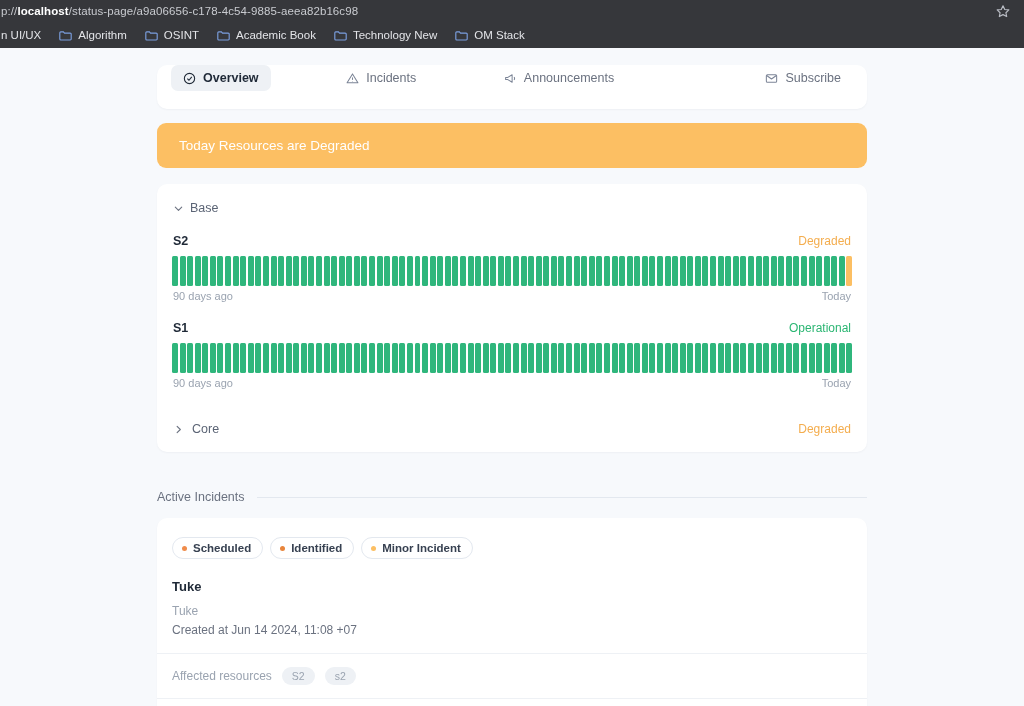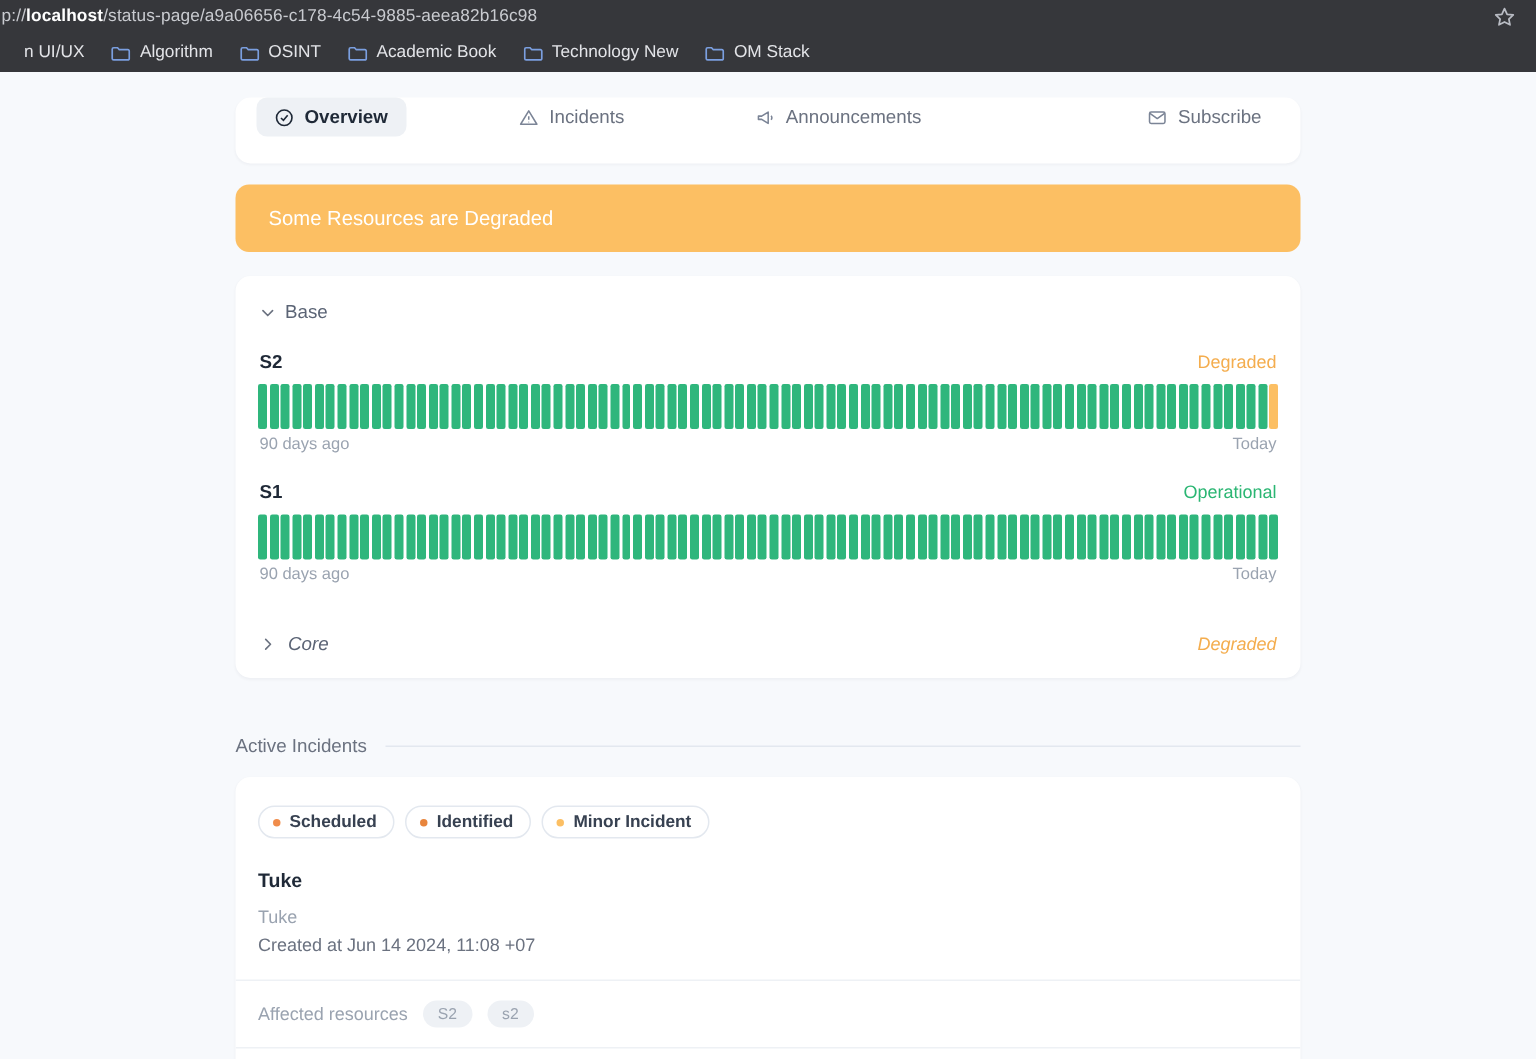--- a/index.html
+++ b/index.html
@@ -36,21 +36,21 @@
     position: absolute;
     right: 12px; top: 2px;
     width: 18px; height: 18px;
     display: flex; align-items: center; justify-content: center;
   }
   .bookmark-row {
     height: 26px;
     display: flex;
     align-items: center;
     gap: 0px;
-    padding-left: 16px;
+    padding-left: 1px;
   }
   .bm-item {
     display: flex; align-items: center; gap: 6px;
     padding: 2px 10px 2px 8px;
     font-size: 11.5px;
     color: #e3e4e8;
     white-space: nowrap;
     border-radius: 4px;
   }
   .bm-item:first-child { padding-left: 0; }
@@ -150,21 +150,21 @@
     display: flex; justify-content: space-between;
     font-size: 11px; color: #9aa3b0;
     margin-top: 4px;
     padding: 0 1px;
   }
 
   .core-row {
     margin-top: 22px;
     border-top: 0;
     padding: 11px 1px 16px 1px;
-    display: flex; align-items: center; justify-content: space-between; font-style: italic;
+    display: flex; align-items: center; justify-content: space-between;
   }
   .core-label { display: flex; align-items: center; gap: 8px; font-size: 12.5px; color: #5b6475; }
   .core-status { font-size: 12px; color: #f4ad4e; }
 
   
   .sec-head {
     margin-top: 38px;
     display: flex; align-items: center; gap: 12px; text-align: right;
   }
   .sec-title { font-size: 12.5px; color: #6b7280; white-space: nowrap; }
@@ -306,21 +306,21 @@
       <div class="tab">
         <svg width="13" height="13" viewBox="0 0 24 24" fill="none" stroke="#7b8496" stroke-width="1.9" stroke-linejoin="round">
             <rect x="2.5" y="5" width="19" height="14" rx="2"></rect>
             <polyline points="3,6.5 12,13 21,6.5"></polyline>
           </svg>
         <span>Subscribe</span>
       </div>
     </div>
 
     <div class="banner">
-      <span>Some Resources are Degraded</span>
+      <span>Today Resources are Degraded</span>
     </div>
 
     <div class="groups-card">
 
       <div class="group-head">
         <svg class="chev" width="11" height="11" viewBox="0 0 24 24" fill="none" stroke="#6b7280" stroke-width="2.4" stroke-linecap="round" stroke-linejoin="round">
             <polyline points="5,9 12,16 19,9"></polyline>
           </svg>
         <span>Base</span>
       </div>

